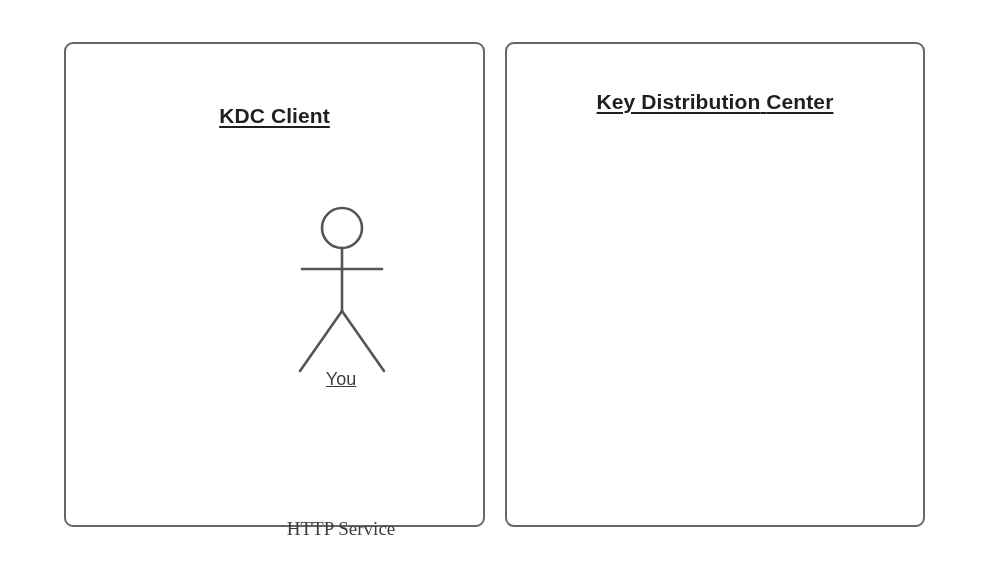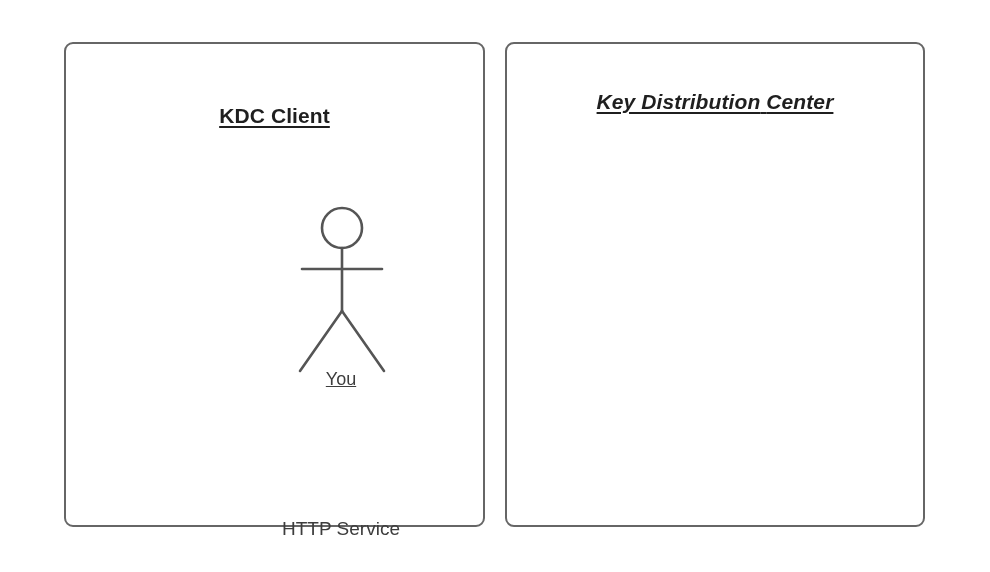--- a/index.html
+++ b/index.html
@@ -56,21 +56,20 @@
     line-height: 27px;
     letter-spacing: 0.1px;
   }
   #title-client {
     top: 58px;
   }
   #title-kdc {
     top: 44px;
     padding: 0 53px;
     box-sizing: border-box;
-    font-style: italic;
   }
 
   
   #actor {
     position: absolute;
     left: 225px;
     top: 155px;
     width: 102px;
     height: 180px;
   }
@@ -101,20 +100,21 @@
     height: 92px;
   }
   #http-icon svg {
     display: block;
   }
   #http-service-label {
     left: 165px;
     top: 474px;
     width: 220px;
     font-size: 19px;
+    font-family: Liberation Serif, serif;
   }
 </style>
 </head>
 <body>
 
 <div id="canvas">
 
   <div class="panel" id="panel-client">
 
     <div class="panel-title" id="title-client">KDC Client</div>

